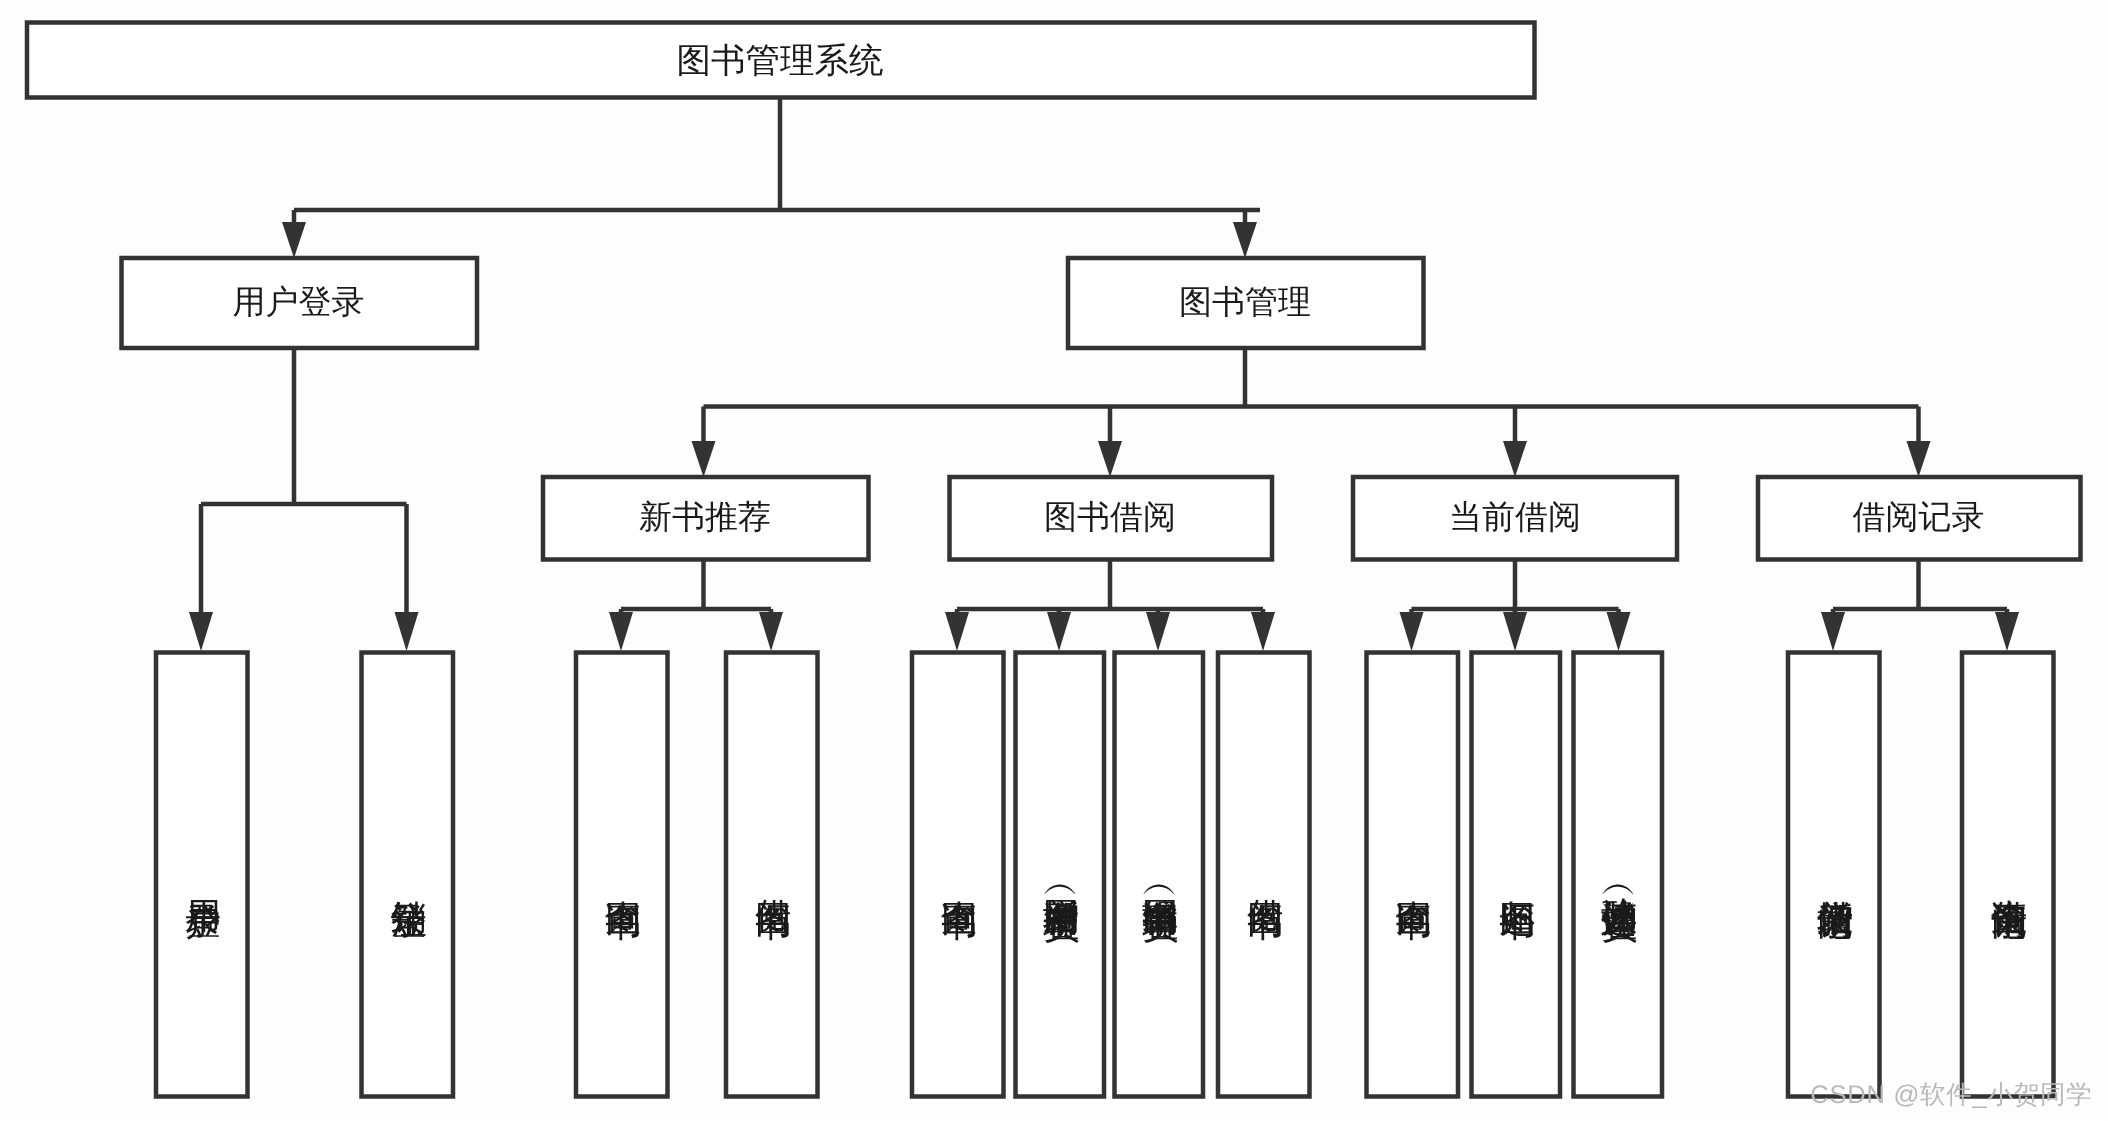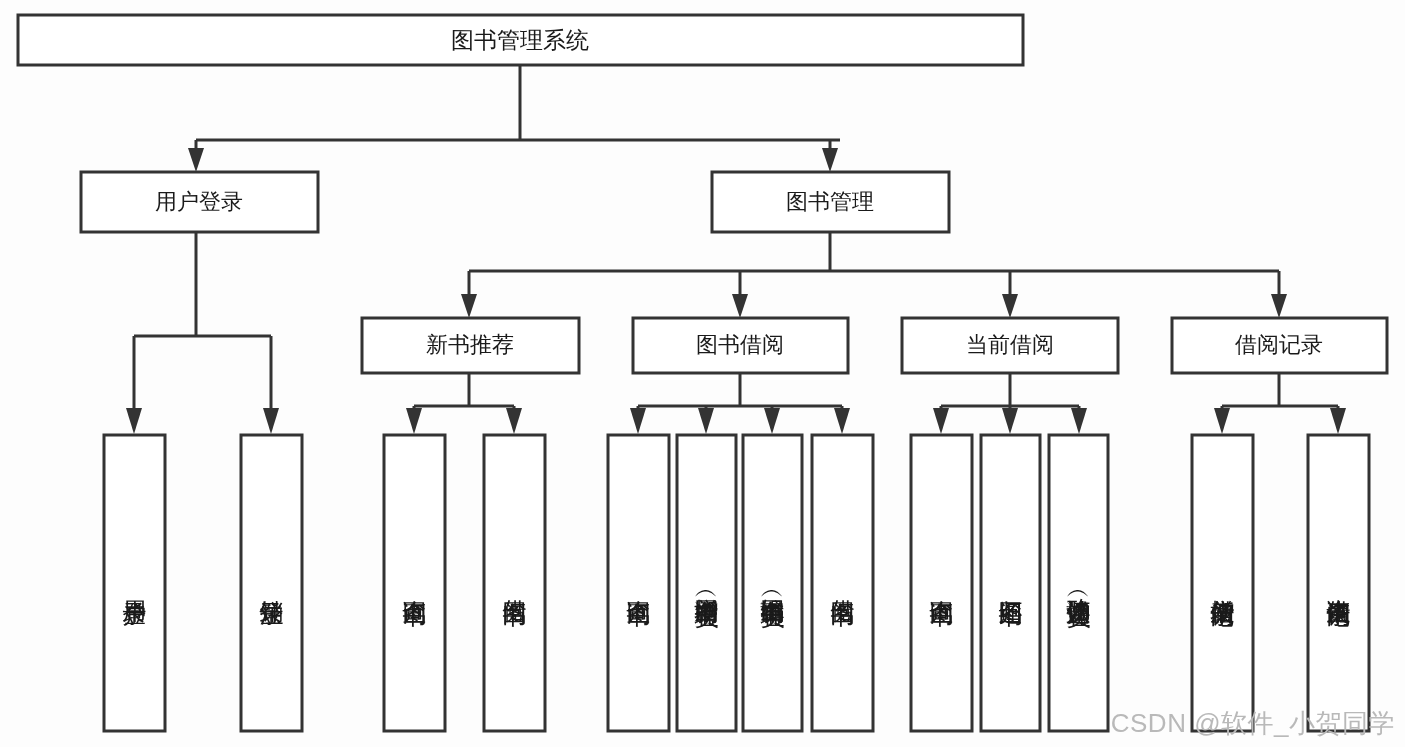--- a/index.html
+++ b/index.html
@@ -65,21 +65,21 @@
     line-height: 1.08;
     color: #1a1a1a;
     letter-spacing: 1px;
     white-space: nowrap;
   }
   .watermark {
     position: absolute;
     right: 10px;
     bottom: 6px;
     font-family: "Liberation Sans", "DejaVu Sans", sans-serif;
-    font-size: 26px;
+    font-size: 17px;
     color: #b9b9b9;
     letter-spacing: 0.5px;
     user-select: none;
     pointer-events: none;
   }
 </style>
 </head>
 <body>
 
 <div id="diagram-root">

